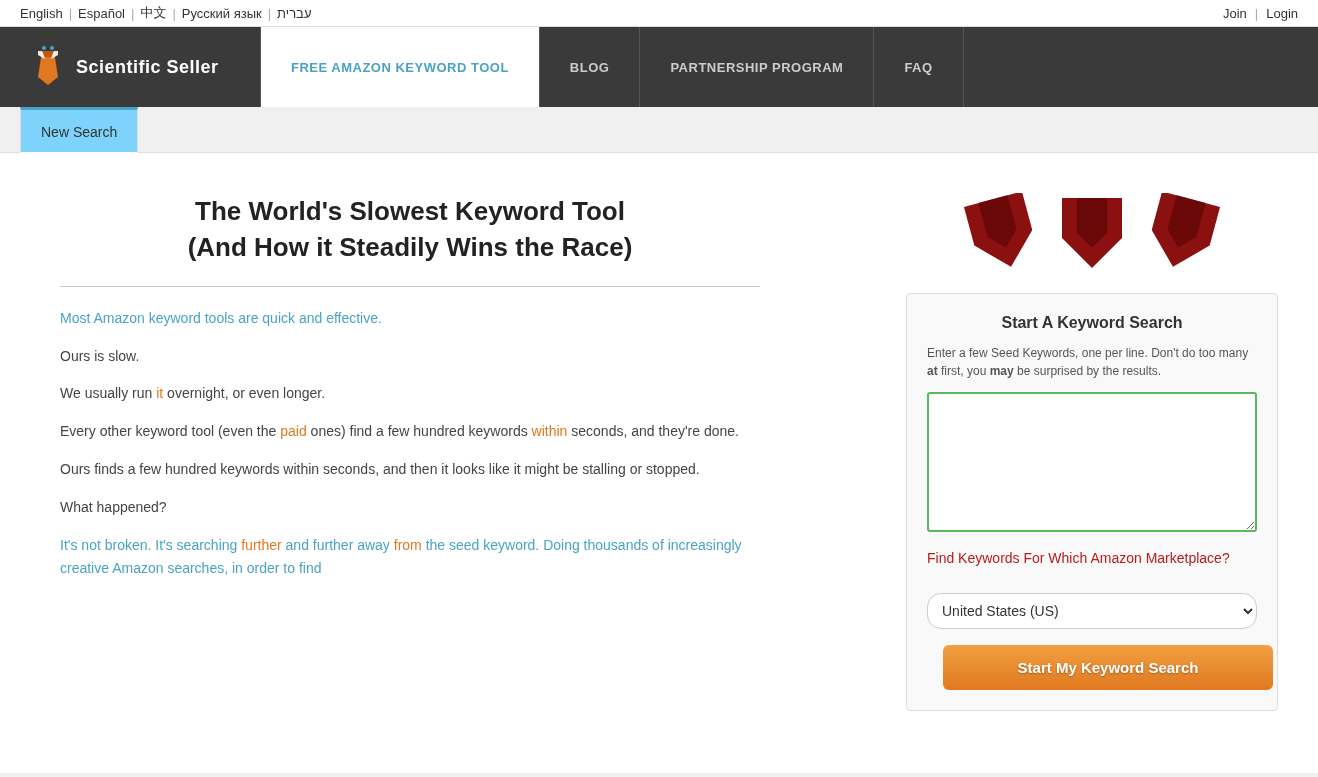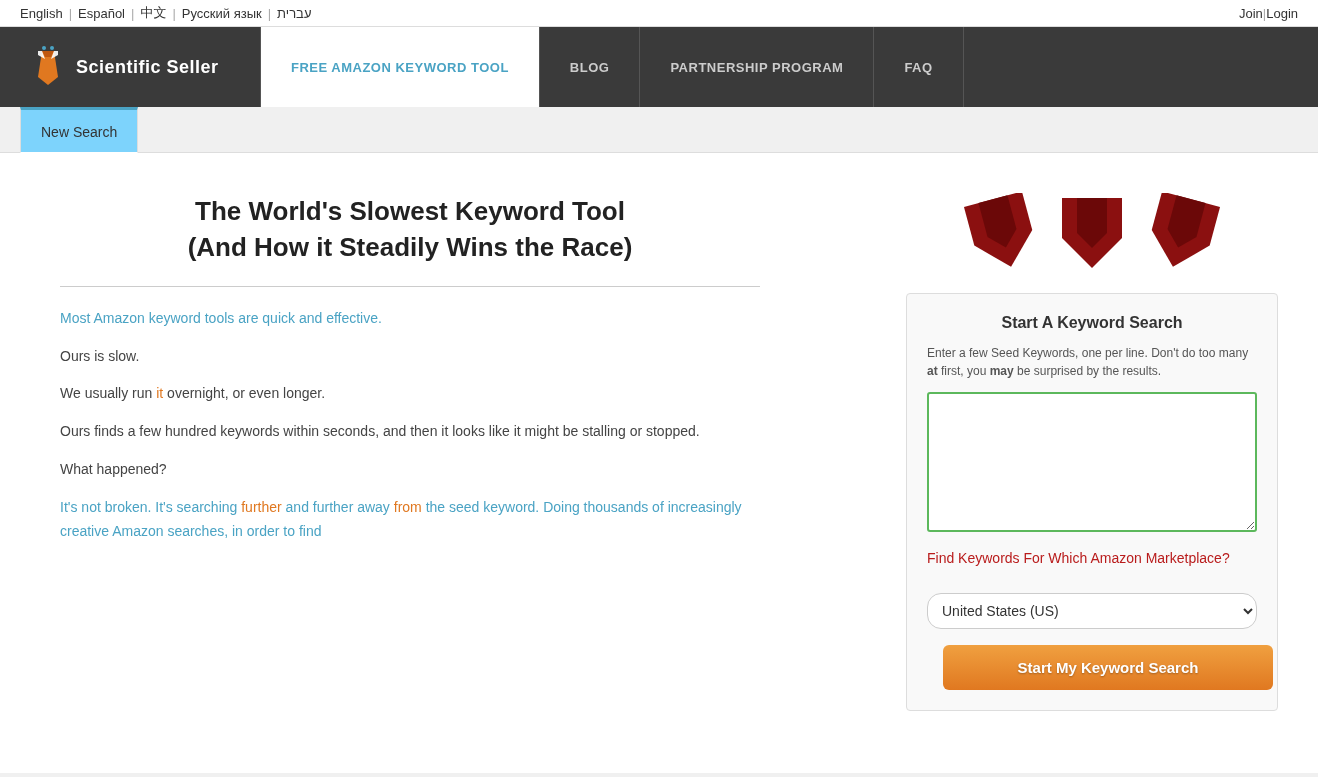--- a/index.html
+++ b/index.html
@@ -12,21 +12,21 @@
       display: flex;
       justify-content: space-between;
       align-items: center;
       padding: 4px 20px;
       font-size: 13px;
       color: #333;
     }
     #top-bar-left { display: flex; gap: 6px; align-items: center; }
     #top-bar-left span { color: #aaa; }
     #top-bar-left a { color: #333; text-decoration: none; cursor: pointer; }
-    #top-bar-right { display: flex; gap: 0; }
+    #top-bar-right { display: flex; gap: 8px; }
     #top-bar-right a { color: #333; text-decoration: none; cursor: pointer; }
     #top-bar-right span { color: #aaa; }
 
     
     #header {
       background: #3a3a3a;
       display: flex;
       align-items: stretch;
       height: 80px;
     }
@@ -278,20 +278,21 @@
     <h1>
       <span>The World's Slowest Keyword Tool</span><br>
       <span>(And How it Steadily Wins the Race)</span>
     </h1>
     <hr>
     <p>
       <span class="text-blue">Most Amazon keyword tools are quick and effective.</span>
     </p>
     <p>Ours is slow.</p>
     <p>We usually run <span class="text-orange">it</span> overnight, or even longer.</p>
+    <p>Every other keyword tool (even the <span class="text-orange">paid</span> ones) find a few hundred keywords <span class="text-orange">within</span> seconds, and they're done.</p>
     <p>Ours finds a few hundred keywords within seconds, and then it looks like it might be stalling or stopped.</p>
     <p>What happened?</p>
     <p><span class="text-blue">It's not broken. It's searching <span class="text-orange">further</span> and further away <span class="text-orange">from</span> the seed keyword. Doing thousands of increasingly creative Amazon searches, in order to find</span></p>
   </div>
 
   <div id="content-right">
 
     <div id="arrow-graphic">
       <svg width="80" height="80" viewBox="0 0 80 80" xmlns="http://www.w3.org/2000/svg">
         <polygon points="10,5 70,5 70,45 40,75 10,45" fill="#8b1010" transform="rotate(-15, 40, 40)"></polygon>

